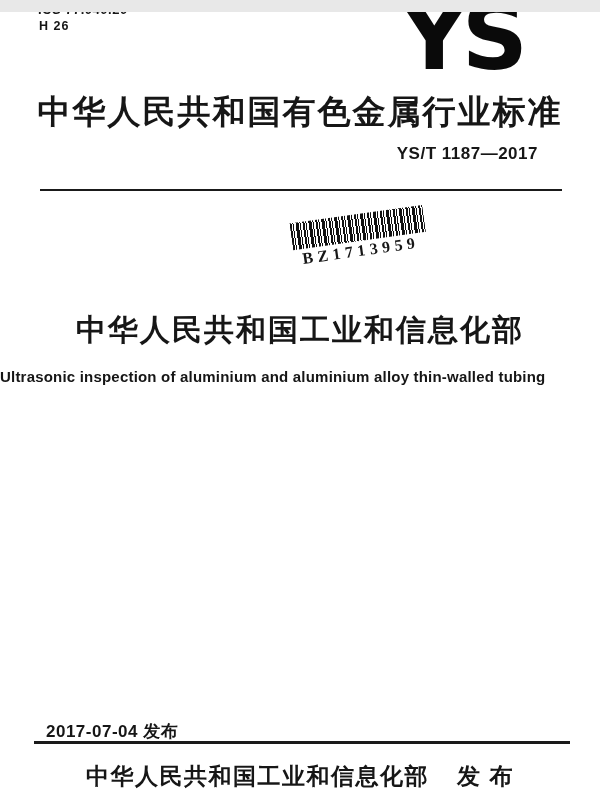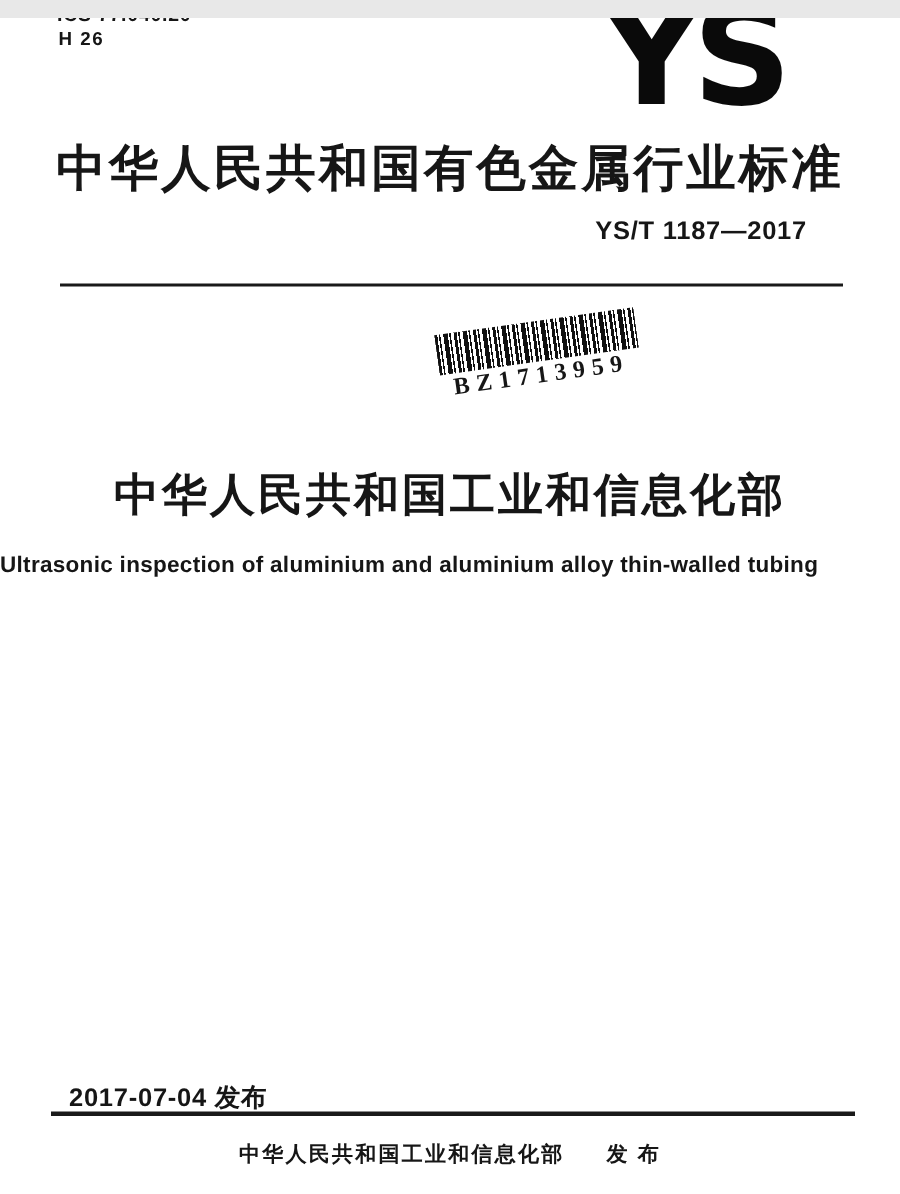--- a/index.html
+++ b/index.html
@@ -63,21 +63,21 @@
   .dates-row{
     position:absolute;top:708px;left:46px;right:50px;
     display:flex;justify-content:space-between;
     font-size:17px;font-weight:bold;letter-spacing:0.5px;
   }
   .rule-bottom{
     position:absolute;top:729px;left:34px;width:536px;height:2.5px;background:#1a1a1a;
   }
   .pub-row{
     position:absolute;top:749px;left:0;width:100%;text-align:center;
-    font-size:14px;font-weight:bold;letter-spacing:1.5px;white-space:nowrap;
+    font-size:23px;font-weight:bold;letter-spacing:1.5px;white-space:nowrap;
   }
   .pub-row .publisher{margin-right:28px;}
 </style>
 </head>
 <body>
 
 <div class="page">
 
   <div class="ics-clip">
     <span>ICS 77.040.20</span>

